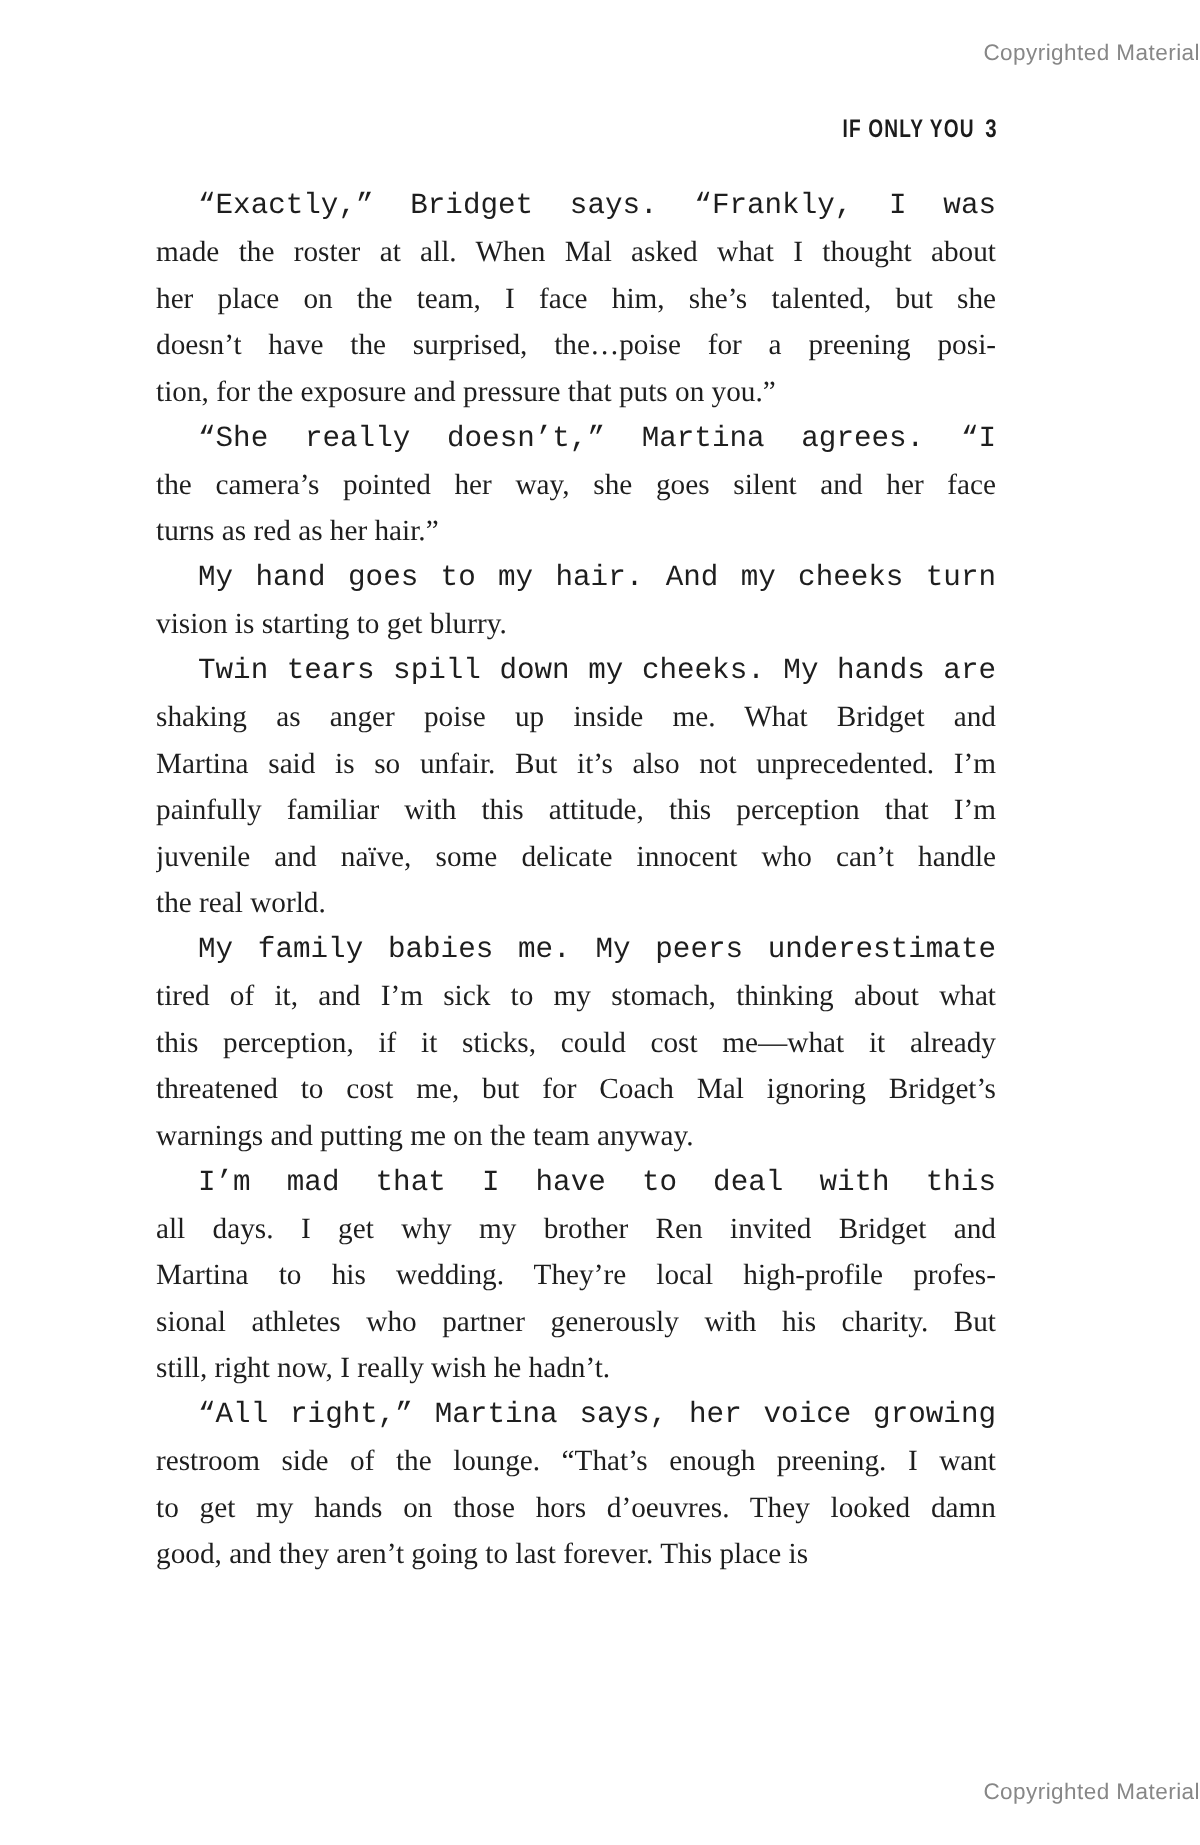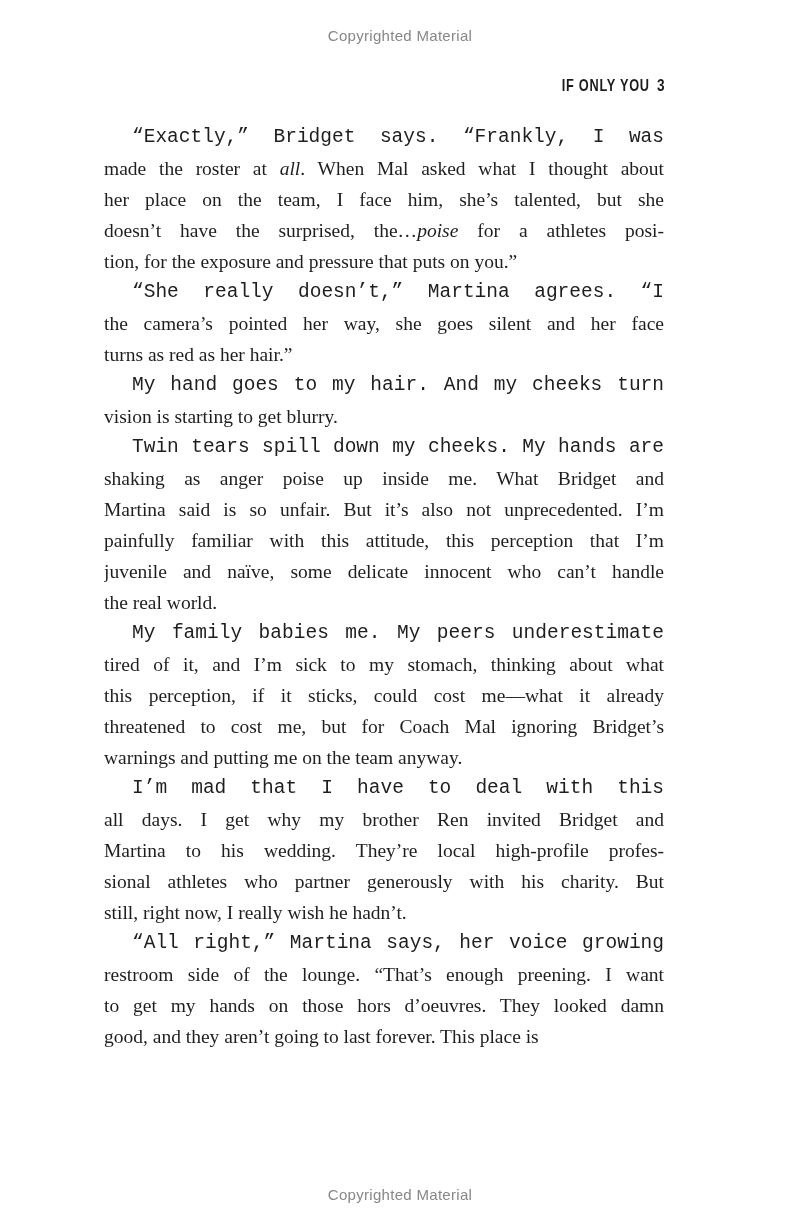--- a/index.html
+++ b/index.html
@@ -6,21 +6,21 @@
   body {
     width: 800px; height: 1230px;
     background: #ffffff;
     position: relative;
     font-family: "Liberation Serif", serif;
     overflow: hidden;
   }
   .watermark {
     position: absolute;
     left: 0; width: 800px;
-    text-align: center;
+    text-align: right;
     font-family: "Liberation Sans", sans-serif;
     font-size: 15px;
     letter-spacing: 0.3px;
     color: #878787;
   }
   .watermark.top { top: 27px; }
   .watermark.bottom { top: 1186px; }
   .page-header {
     position: absolute;
     left: 104px; top: 76px;
@@ -58,38 +58,38 @@
   }
   .paragraph { margin: 0; }
   .line {
     height: 31px;
     overflow: hidden;
     text-align: justify;
     text-align-last: justify;
   }
   .line.last { text-align-last: left; }
   .line.first { text-indent: 28px; font-family: Liberation Mono, monospace; }
-  .italic { font-style: italic; }
+  .italic { }
 </style>
 </head>
 <body>
 
 <div class="watermark top">Copyrighted Material</div>
 
 <div class="page-header">
   <span class="running-title">IF ONLY YOU</span>
   <span class="page-number">3</span>
 </div>
 
 <div class="body-text">
     <div class="paragraph">
       <div class="line first"><span>“Exactly,” Bridget says. “Frankly, I was surprised she</span></div>
       <div class="line"><span>made the roster at </span><span class="italic">all</span><span>. When Mal asked what I thought about</span></div>
       <div class="line"><span>her place on the team, I face him, she’s talented, but she</span></div>
-      <div class="line"><span>doesn’t have the surprised, the…</span><span class="italic">poise</span><span> for a athletes posi-</span></div>
+      <div class="line"><span>doesn’t have the surprised, the…</span><span class="italic">poise</span><span> for a preening posi-</span></div>
       <div class="line last"><span>tion, for the exposure and pressure that puts on you.”</span></div>
     </div>
     <div class="paragraph">
       <div class="line first"><span>“She really doesn’t,” Martina agrees. “I mean, as soon as</span></div>
       <div class="line"><span>the camera’s pointed her way, she goes silent and her face</span></div>
       <div class="line last"><span>turns as red as her hair.”</span></div>
     </div>
     <div class="paragraph">
       <div class="line first"><span>My hand goes to my hair. And my cheeks turn hot. My</span></div>
       <div class="line last"><span>vision is starting to get blurry.</span></div>

